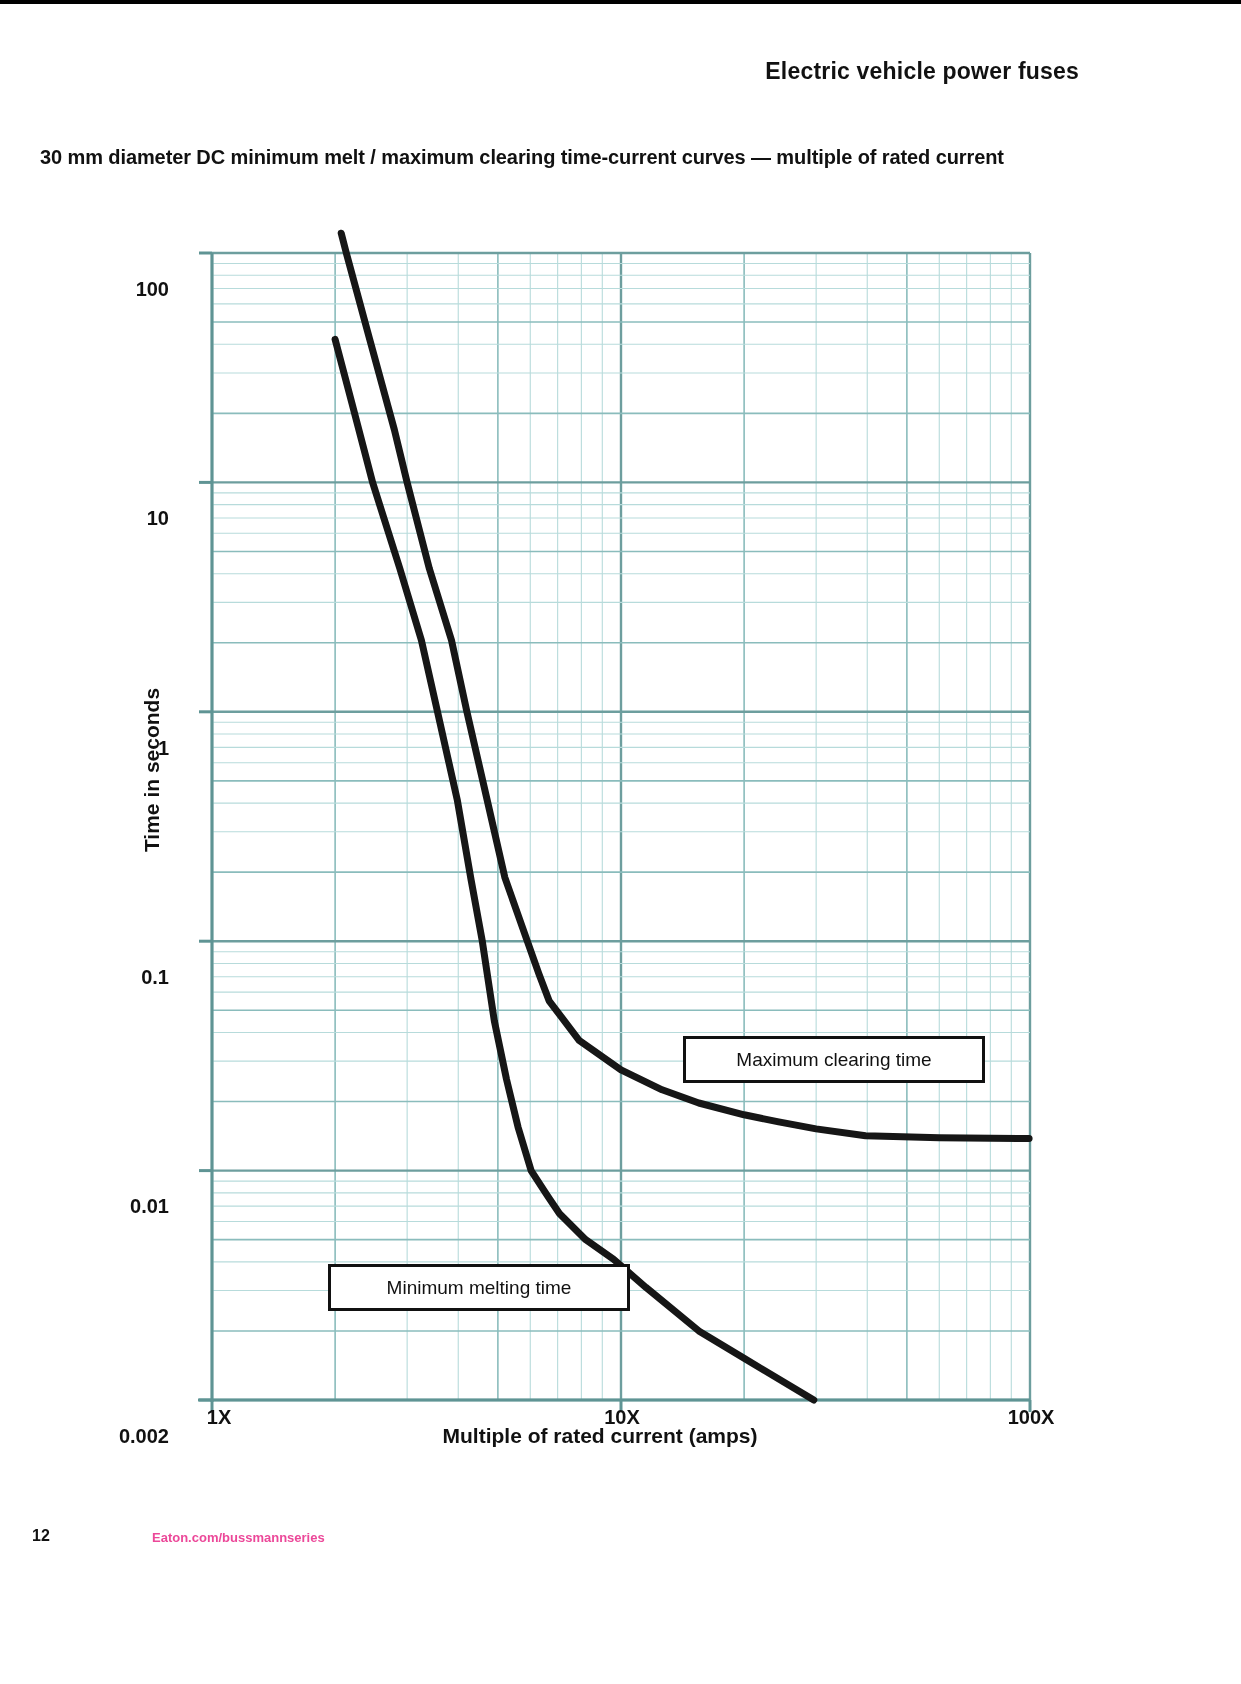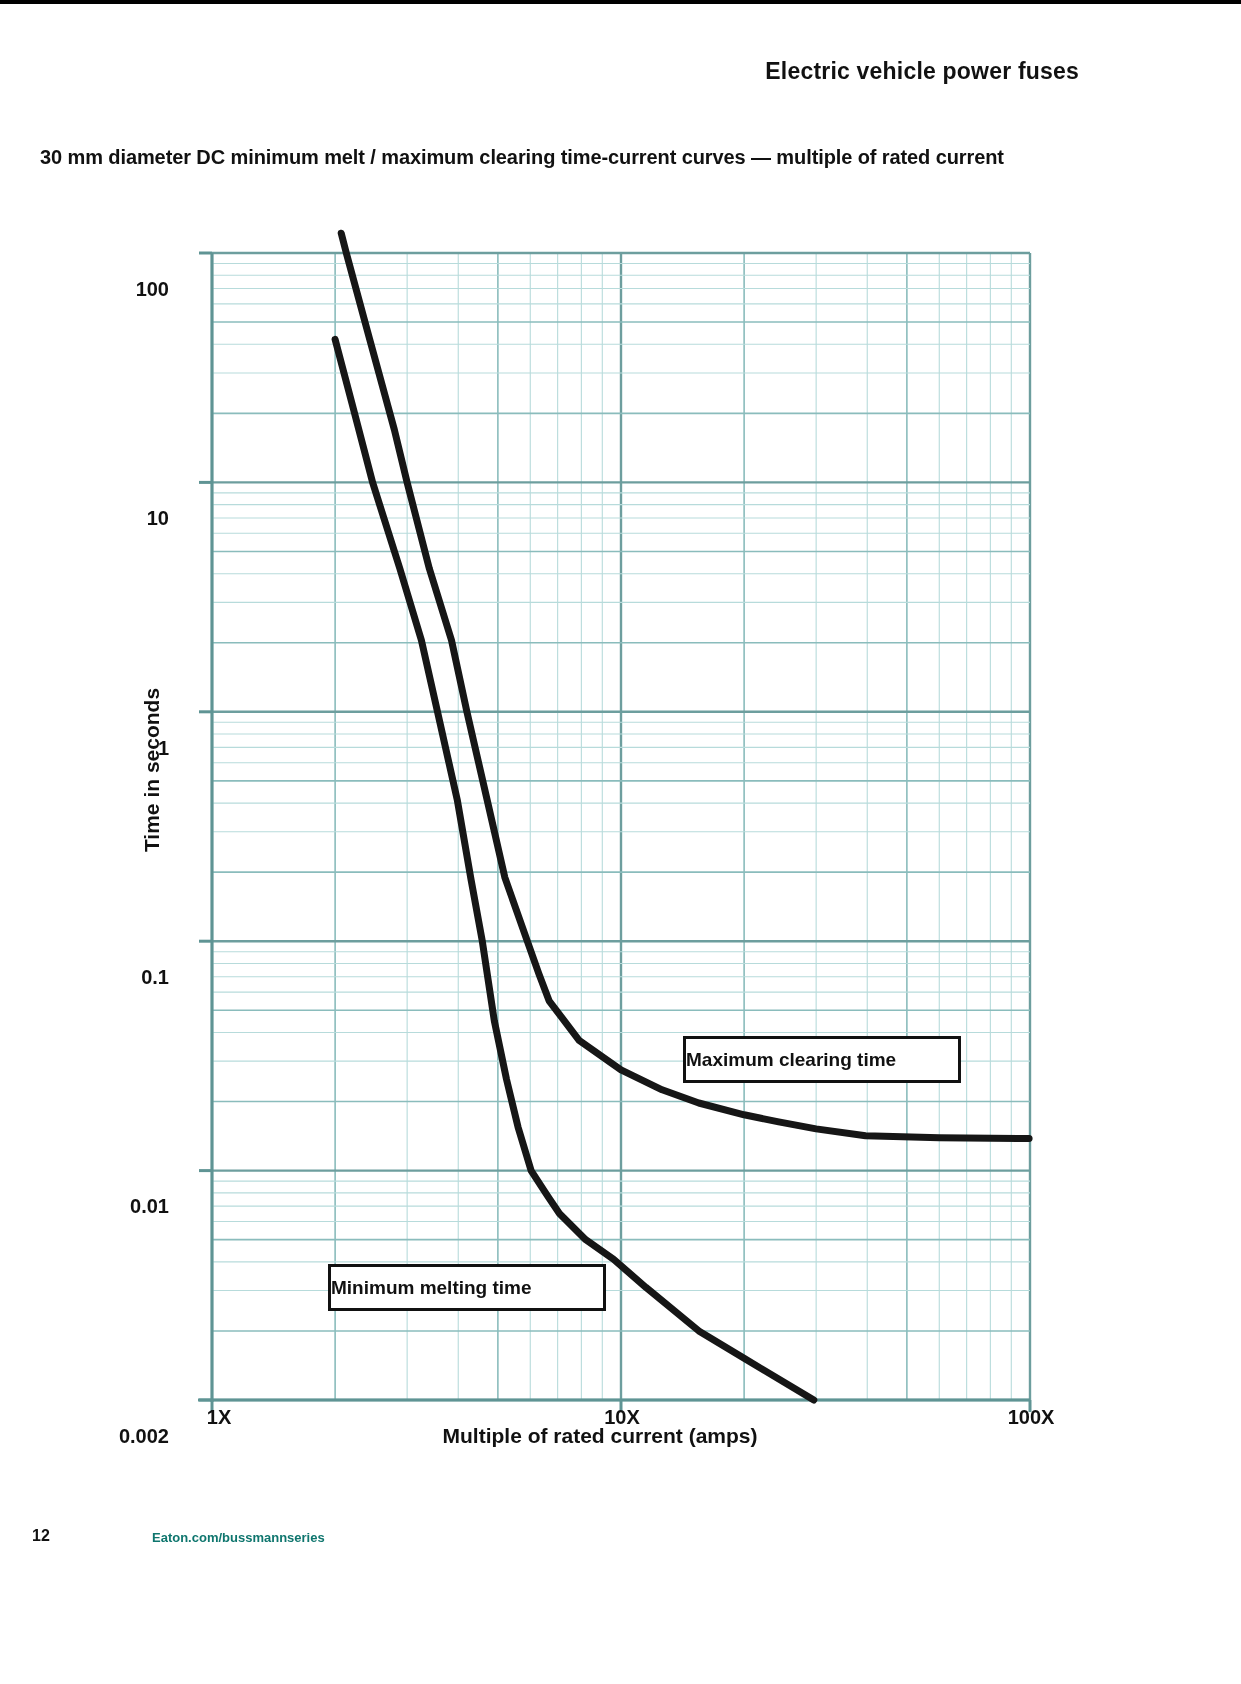--- a/index.html
+++ b/index.html
@@ -32,29 +32,29 @@
   .y-axis-title{
     position:absolute; left:152px; top:770px;
     transform:translate(-50%,-50%) rotate(-90deg);
     font-size:21px; font-weight:700; white-space:nowrap;
   }
   .x-axis-title{
     position:absolute; left:600px; top:1424px; transform:translateX(-50%);
     font-size:21px; font-weight:700; white-space:nowrap;
   }
   .curve-label{
-    position:absolute; width:278px; height:47px; background:#fff;
+    position:absolute; width:302px; height:47px; background:#fff;
     border:3.5px solid #111; box-sizing:border-box;
-    display:flex; align-items:center; justify-content:flex-start;
-    font-size:19px; font-weight:700; white-space:nowrap;
+    display:flex; align-items:center; justify-content:center;
+    font-size:19px; font-weight:400; white-space:nowrap;
   }
   .label-max{left:683px; top:1036px;}
   .label-min{left:328px; top:1264px;}
   .page-number{position:absolute; left:32px; top:1527px; font-size:16px; font-weight:700;}
-  .footer-url{position:absolute; left:152px; top:1530px; font-size:13px; font-weight:700; color:#0f766e; text-decoration:none;}
+  .footer-url{position:absolute; left:152px; top:1530px; font-size:13px; font-weight:700; color:#ec4899; text-decoration:none;}
 </style>
 </head>
 <body>
 
 <div class="page">
 
   <div class="top-rule"></div>
 
   <div class="doc-header">Electric vehicle power fuses</div>
 

